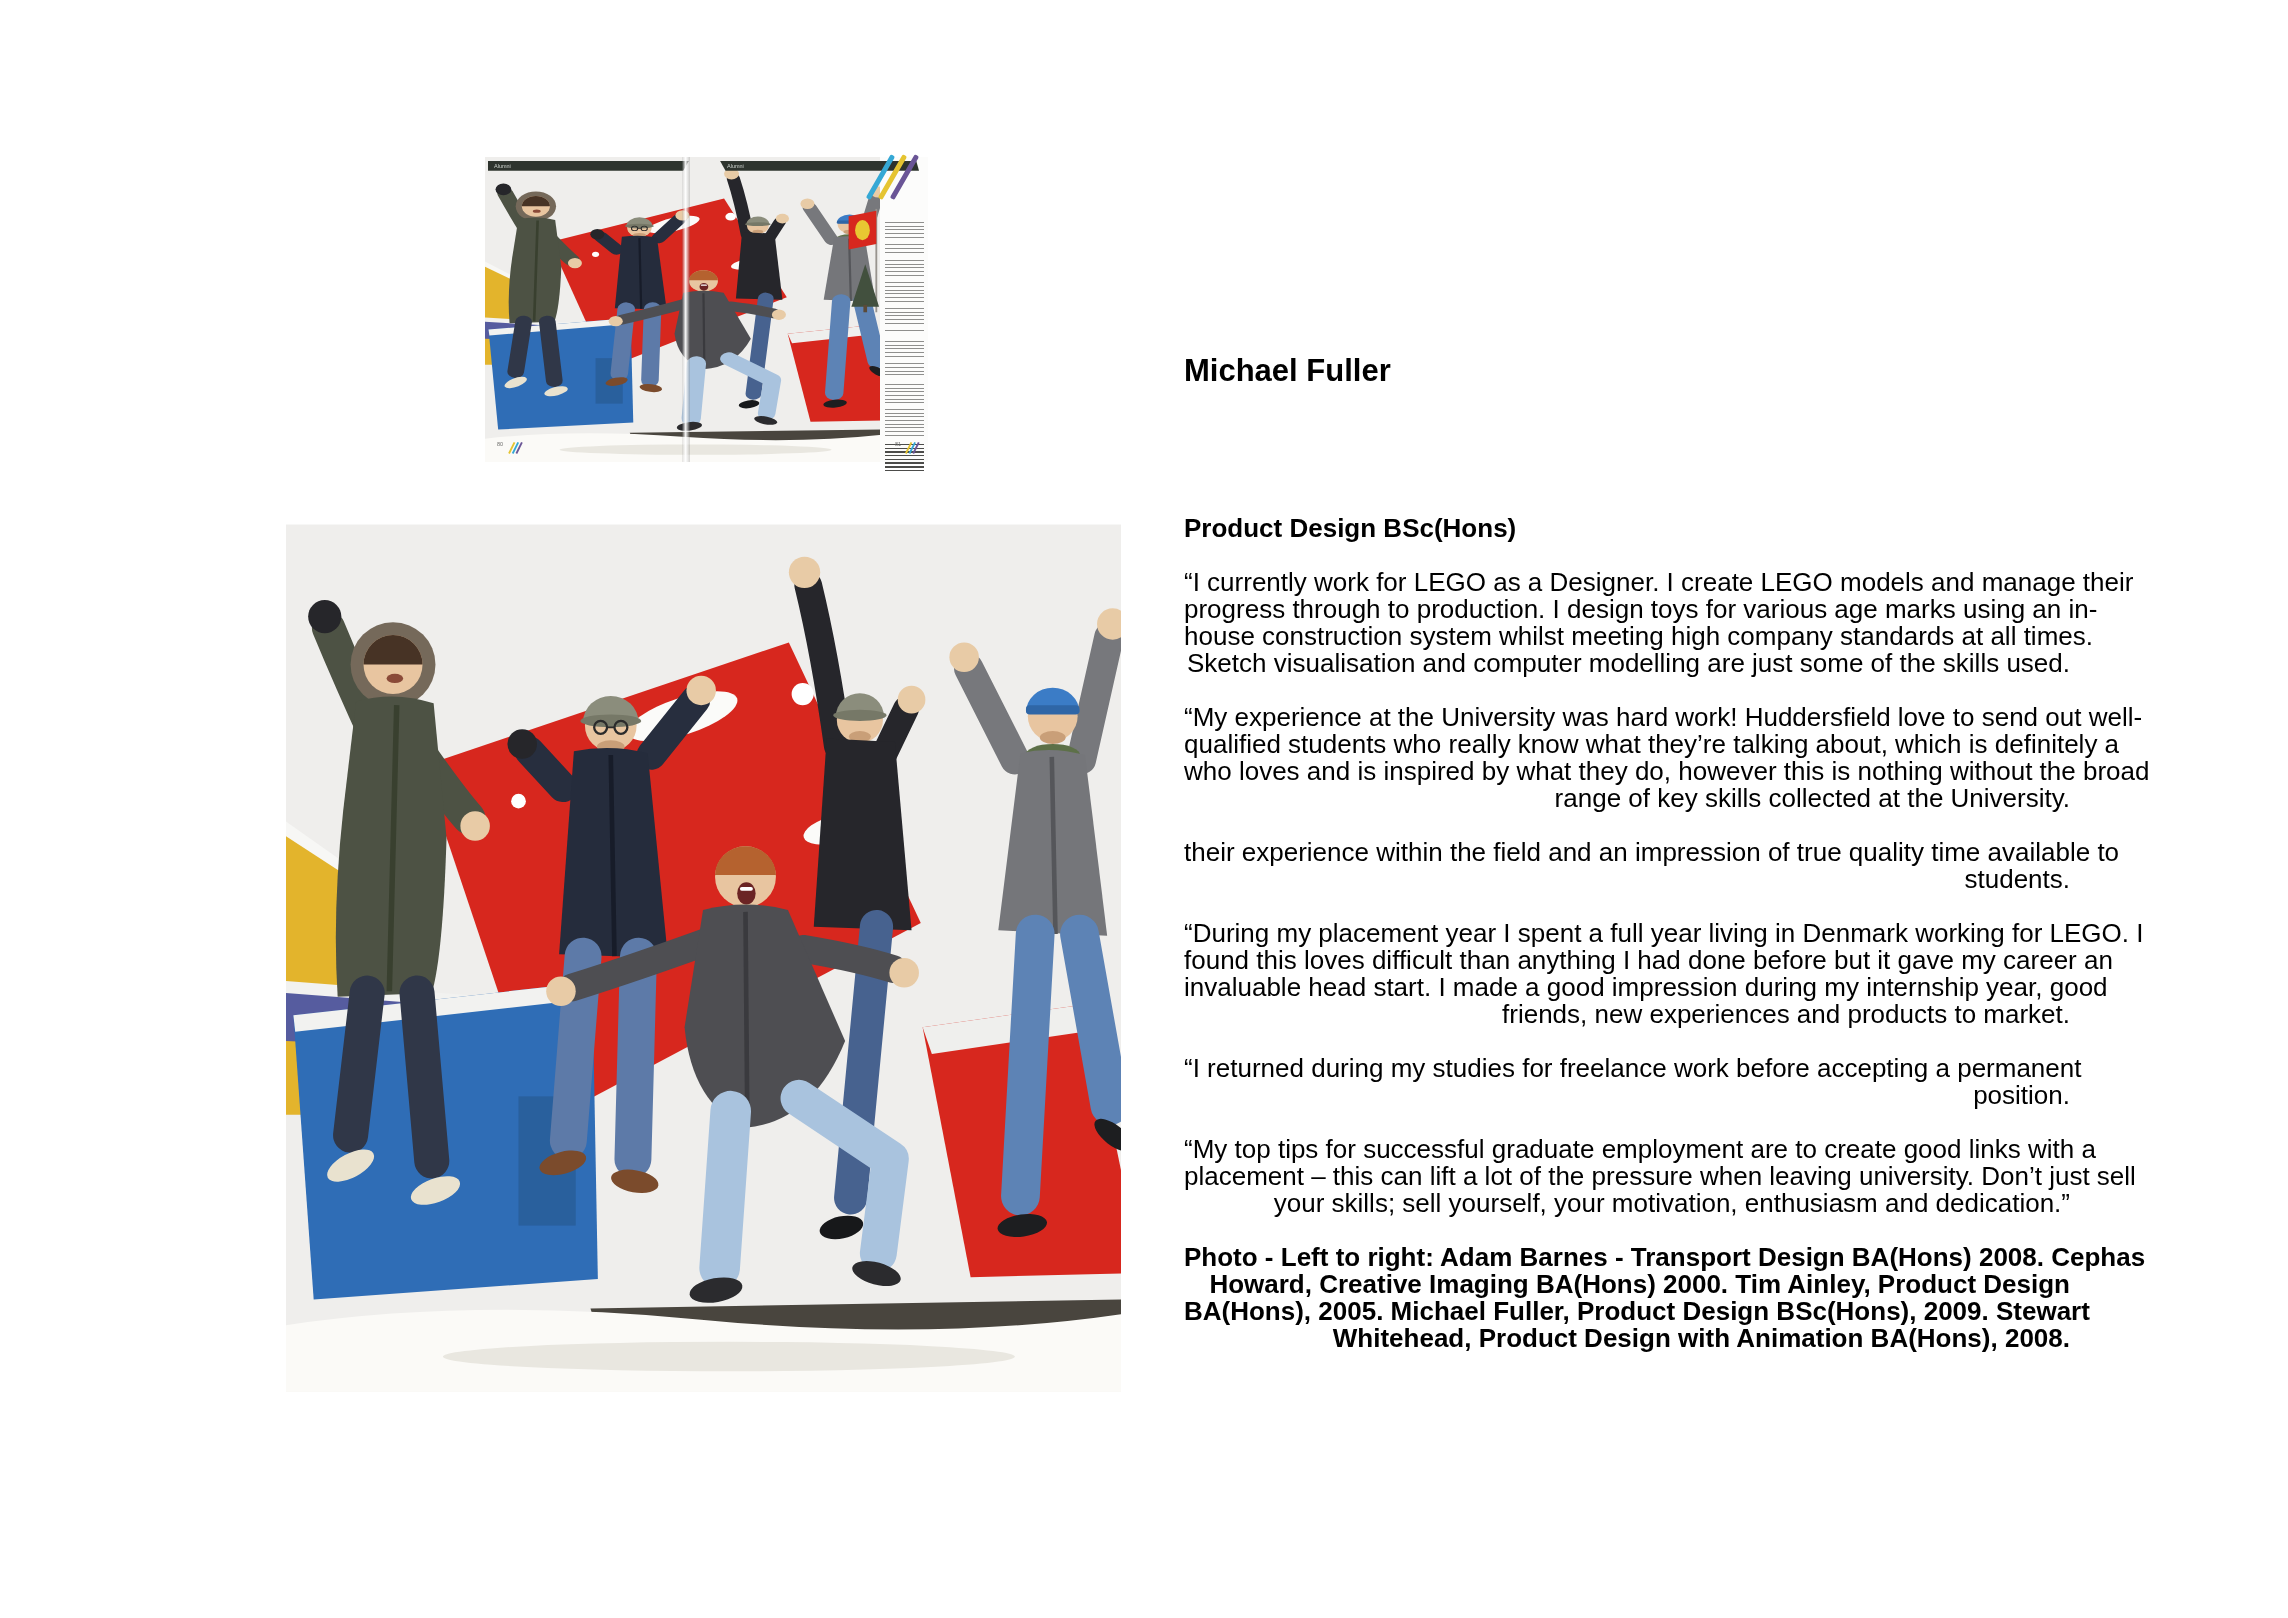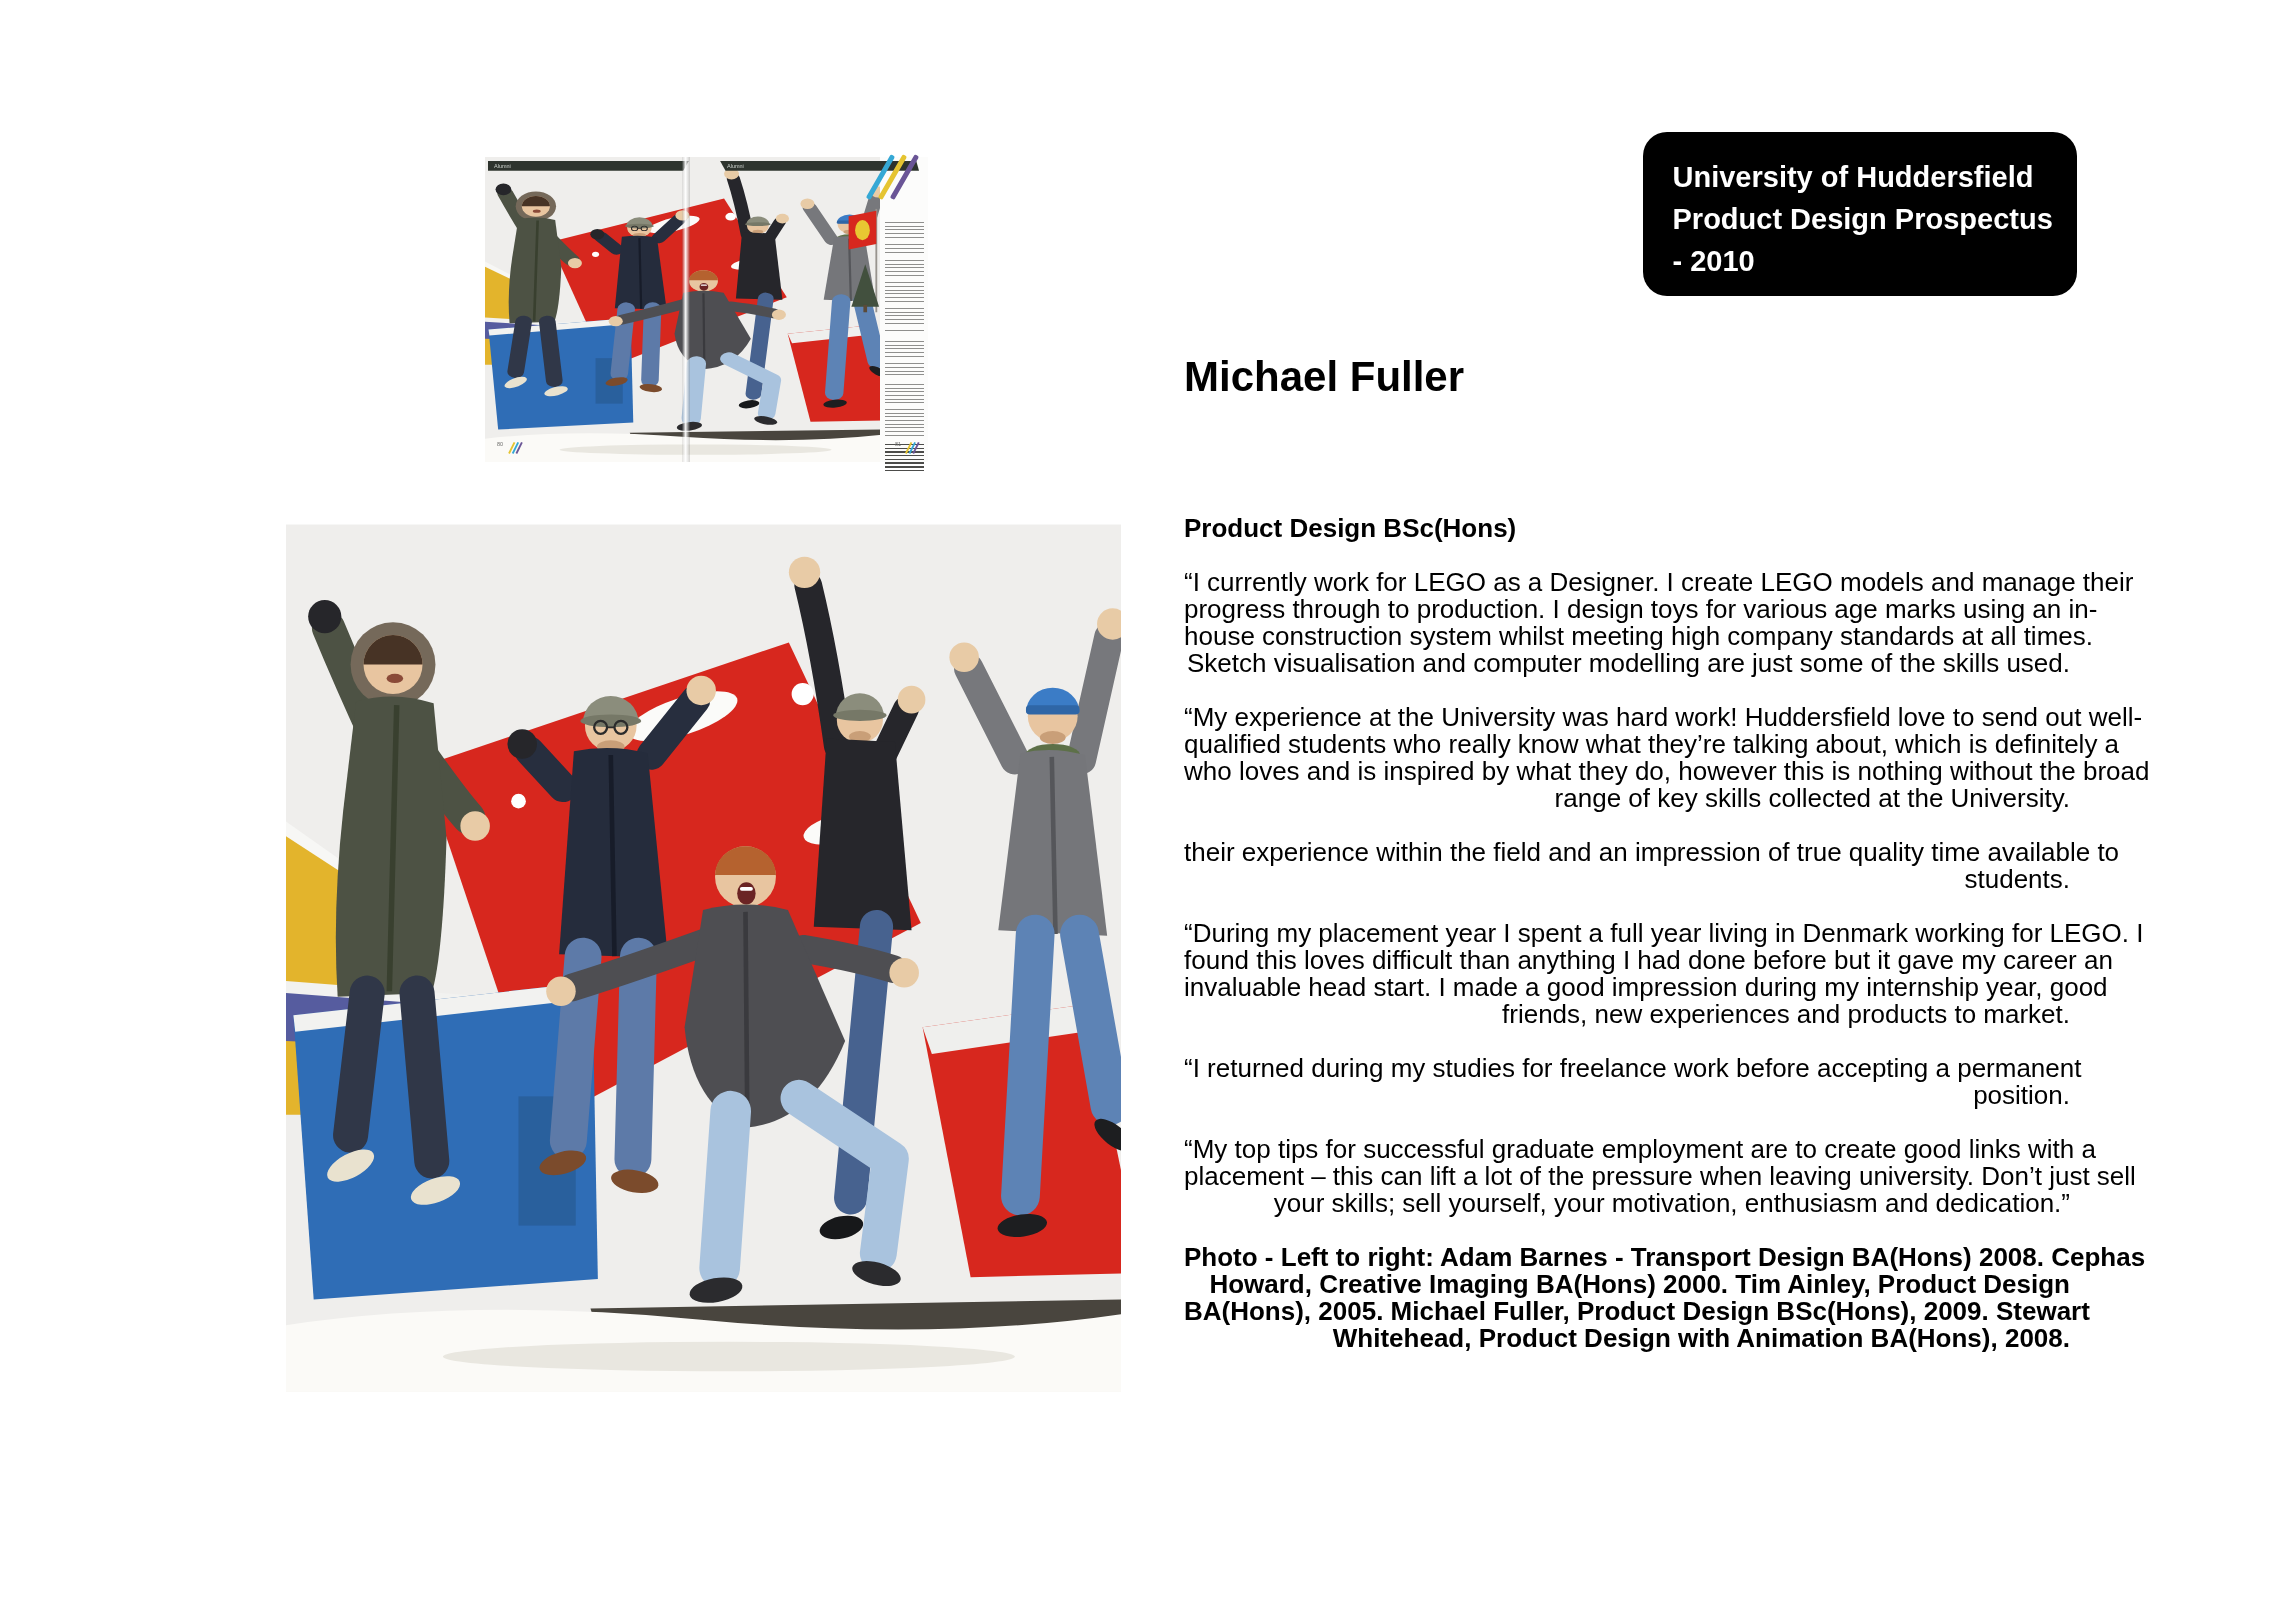--- a/index.html
+++ b/index.html
@@ -5,21 +5,21 @@
   html,body{margin:0;padding:0;background:#ffffff;}
   .page{position:relative;width:2289px;height:1619px;background:#ffffff;overflow:hidden;
         font-family:"Liberation Sans",sans-serif;color:#000;}
 
   
   .badge{position:absolute;left:1643px;top:132px;width:434px;height:164px;box-sizing:border-box;
          background:#000;border-radius:24px;padding:24px 0 0 29.5px;}
   .badge-line{color:#fff;font-weight:bold;font-size:29px;line-height:42px;white-space:nowrap;}
 
   
-  .title{position:absolute;left:1184px;top:353px;font-size:42px;font-weight:bold;letter-spacing:0;}
+  .title{position:absolute;left:1184px;top:353px;font-size:31px;font-weight:bold;letter-spacing:0;}
 
   
   .article{position:absolute;left:1184px;top:515px;width:886px;font-size:26px;}
   .subhead{font-weight:bold;line-height:27px;height:27px;white-space:nowrap;margin:0 0 27px 0;}
   .para{margin:0 0 27px 0;}
   .ln{line-height:27px;height:27px;white-space:nowrap;text-align:right;}
   .caption .ln{font-weight:bold;}
 
   
   .photo{position:absolute;left:286px;top:524px;width:835px;height:868px;}
@@ -198,25 +198,20 @@
         <line x1="34" y1="321" x2="40" y2="309" stroke="#6a5596"></line>
         <line x1="456" y1="321" x2="462" y2="309" stroke="#e5c431"></line>
         <line x1="460" y1="321" x2="466" y2="309" stroke="#35a8d5"></line>
         <line x1="464" y1="321" x2="470" y2="309" stroke="#6a5596"></line>
       </g>
     </svg>
     <div class="tiny pgnum" style="left:12px;top:284px">80</div>
     <div class="tiny pgnum" style="left:410px;top:284px">81</div>
   </div>
 
-  <div class="badge">
-    <div class="badge-line">University of Huddersfield</div>
-    <div class="badge-line">Product Design Prospectus</div>
-    <div class="badge-line">- 2010</div>
-  </div>
 
   <div class="title">Michael Fuller</div>
 
   <svg class="photo" viewBox="0 0 905 940">
     <use href="#photo-scene" width="905" height="940"></use>
   </svg>
 
   <div class="article">
     <div class="subhead">Product Design BSc(Hons)</div>
 

